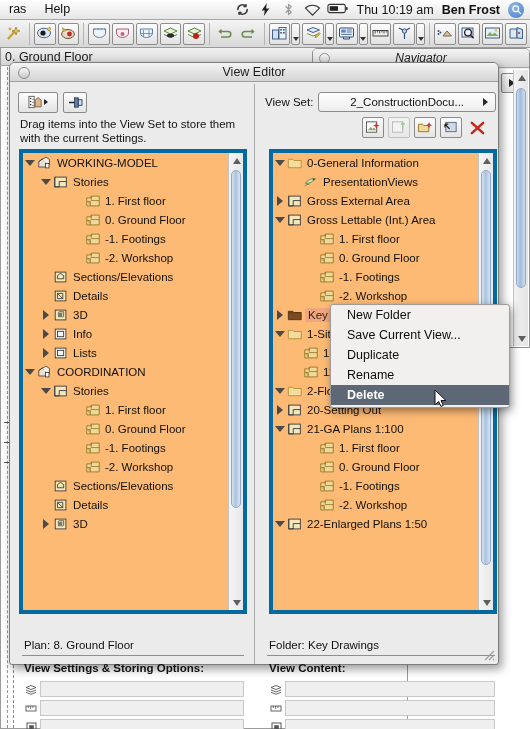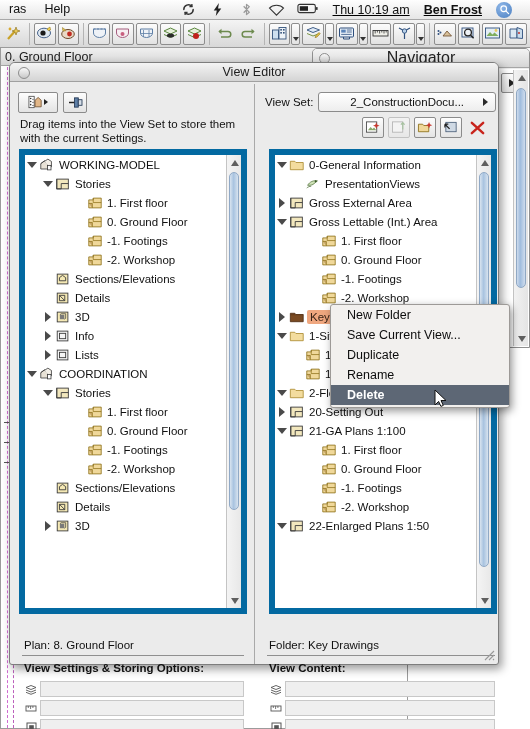--- a/index.html
+++ b/index.html
@@ -14,21 +14,21 @@
   #root { position: relative; width: 530px; height: 729px; }
 
   
   .menubar {
     position: absolute; left: 0; top: 0; width: 530px; height: 20px;
     background: linear-gradient(#fefefe, #e6e6e6);
     border-bottom: 1px solid #a8a8a8;
     display: flex; align-items: center;
   }
   .menu-item { font-size: 12.5px; color: #111; padding: 0 9px; line-height: 19px; }
-  .menubar-right { margin-left: auto; display: flex; align-items: center; gap: 14px; padding-right: 18px; text-decoration: underline; }
+  .menubar-right { margin-left: auto; display: flex; align-items: center; gap: 8px; padding-right: 6px; }
   .mb-icon { width: 15px; height: 15px; display: inline-block; position: relative; }
   .mb-time { font-size: 12.5px; color: #111; }
   .mb-user { font-size: 12.5px; color: #111; font-weight: bold; }
   .spotlight {
     width: 16px; height: 16px; border-radius: 50%;
     background: radial-gradient(circle at 35% 30%, #8fb7e8, #4a7fc1);
     display: flex; align-items: center; justify-content: center;
     color: #fff; font-size: 10px;
   }
 
@@ -85,21 +85,21 @@
 
   
   .navpal {
     position: absolute; left: 312px; top: 48px; width: 218px; height: 300px;
     background: #ececec; border: 1px solid #8f8f8f; border-radius: 5px 5px 0 0;
   }
   .navpal-title {
     height: 19px; background: linear-gradient(#f3f3f3, #d6d6d6);
     border-bottom: 1px solid #a6a6a6; border-radius: 4px 4px 0 0;
     display: flex; align-items: center; justify-content: center;
-    font-size: 16px; color: #222; position: relative;
+    font-size: 12px; color: #222; position: relative; font-style: italic;
   }
   .pal-closebtn {
     position: absolute; left: 6px; top: 4px; width: 11px; height: 11px;
     border-radius: 50%; background: linear-gradient(#f6f6f6,#c9c9c9);
     border: 1px solid #8e8e8e;
   }
   .navpal-body { position: absolute; left: 0; top: 20px; right: 0; bottom: 0; background: #fff; }
   .navpal-tbbtn {
     position: absolute; right: 6px; top: 4px; width: 22px; height: 20px;
     border: 1px solid #8d8d8d; border-radius: 2px;
@@ -186,22 +186,22 @@
   .rtool {
     width: 22px; height: 21px; border: 1px solid #8b8b8b; border-radius: 2px;
     background: linear-gradient(#fdfdfd,#e4e4e4);
     display: flex; align-items: center; justify-content: center;
   }
   .rtool.dim { opacity: .42; }
   .rtool.plain { border-color: transparent; background: transparent; }
 
   
   .treebox {
-    position: absolute; background: #ffffff;
-    border: 6px solid #0369a1;
+    position: absolute; background: #fdba74;
+    border: 4px solid #0369a1;
   }
   .treebox.left  { left: 9px;  top: 65px; width: 228px; height: 465px; }
   .treebox.right { left: 14px; top: 65px; width: 228px; height: 465px; }
   .treeview { position: absolute; left: 0; top: 0; right: 15px; bottom: 0; overflow: hidden; }
   .trow {
     height: 19px; display: flex; align-items: center; position: relative;
     white-space: nowrap; font-size: 11.5px; color: #101010;
   }
   .trow .lbl { padding-left: 2px; }
   .trow.sel .lbl { background: #efa77f; color: #3a2418; padding: 1px 4px 1px 3px; border-radius: 2px; }

